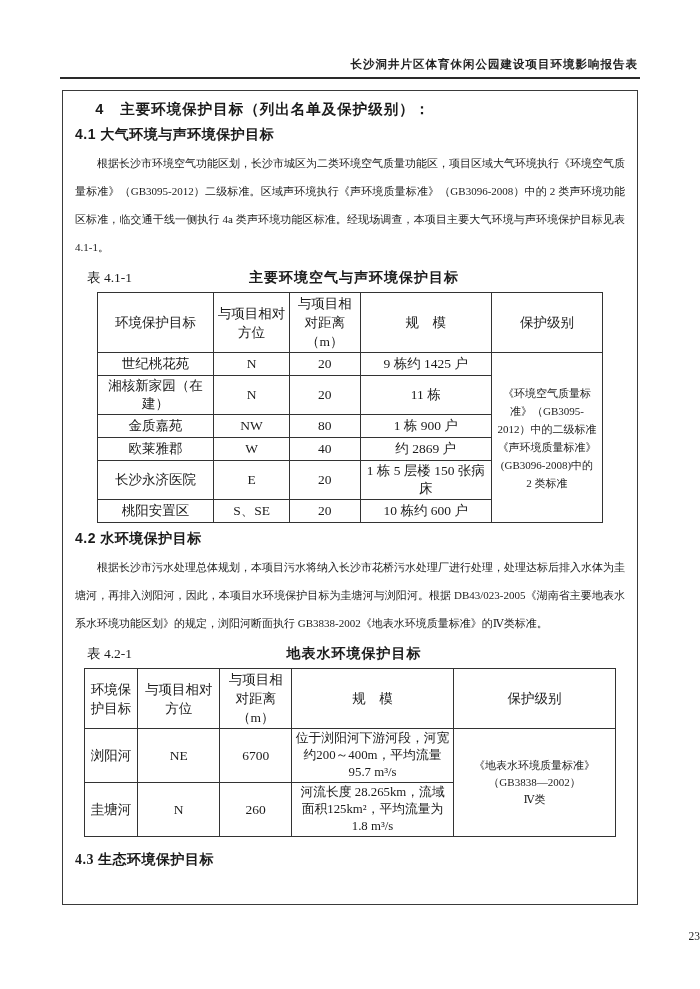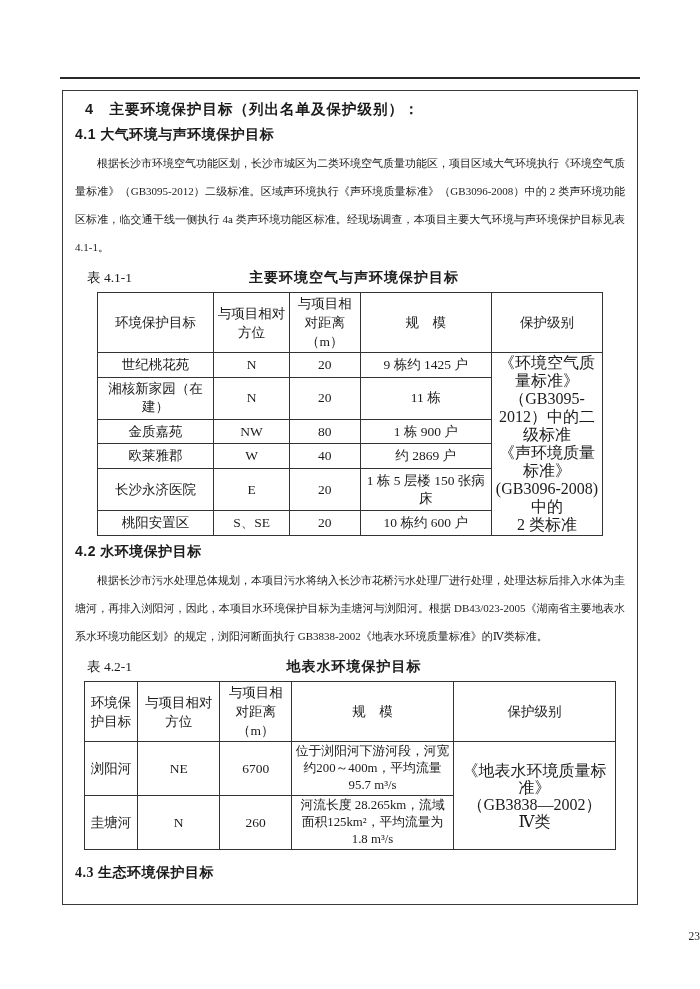--- a/index.html
+++ b/index.html
@@ -15,22 +15,22 @@
   }
   .header-rule {
     position:absolute; top:77px; left:60px; width:580px;
     border-top:2px solid #2a2a2a;
   }
   .main-box {
     position:absolute; top:90px; left:62px; width:576px; height:815px;
     border:1.6px solid #3a3a3a; padding:6px 12px 4px 12px; overflow:hidden;
   }
   .h-main {
-    font-family:Liberation Sans, sans-serif;
-    font-weight:bold; font-size:14.5px; margin:3px 0 6px 10px; letter-spacing:1px;
+    font-family:Liberation Mono, monospace;
+    font-weight:bold; font-size:14.5px; margin:3px 0 6px 20px; letter-spacing:1px;
   }
   .h-sub {
     font-family:"Liberation Sans","DejaVu Sans",sans-serif;
     font-weight:bold; font-size:14px; margin:7px 0 5px 0; letter-spacing:0.5px;
   }
   .para {
     font-size:11px; line-height:28px; text-align:justify;
     text-indent:2em; color:#1b1b1b;
   }
   .tbl-caption {
@@ -51,31 +51,32 @@
     vertical-align:middle; font-size:13.5px; padding:1px 2px; color:#1b1b1b;
     overflow:hidden;
   }
   .t41 { width:506px; margin:0 auto 6px auto; border:1.8px solid #333; }
   .t41 th { height:40px; line-height:19px; }
   .t41 td { height:23px; }
   .t42 { width:532px; margin:0 auto 8px auto; border:1.8px solid #333; }
   .t42 th { height:40px; line-height:19px; }
   .t42 td { height:37px; line-height:17px;margin-top:9px; }
   .t42 .cell-scale { font-size:12.8px; }
-  .cell-protection { white-space:pre-line; line-height:18px; font-size:16px; }
+  .cell-protection { white-space:pre-line; line-height:18px; font-size:11px; }
   .page-number {
     position:absolute; bottom:47px; left:0; width:100%;
     text-align:right; font-size:11.5px; color:#222;
   }
 </style>
 </head>
 <body>
 
 <div class="page">
 
+  <div class="doc-header">长沙洞井片区体育休闲公园建设项目环境影响报告表</div>
   <div class="header-rule"></div>
 
   <div class="main-box">
 
     <div class="h-main">4　主要环境保护目标（列出名单及保护级别）：</div>
 
     <div class="h-sub">4.1 大气环境与声环境保护目标</div>
     <p class="para">根据长沙市环境空气功能区划，长沙市城区为二类环境空气质量功能区，项目区域大气环境执行《环境空气质量标准》（GB3095-2012）二级标准。区域声环境执行《声环境质量标准》（GB3096-2008）中的 2 类声环境功能区标准，临交通干线一侧执行 4a 类声环境功能区标准。经现场调查，本项目主要大气环境与声环境保护目标见表 4.1-1。</p>
 
     <div class="tbl-caption">

